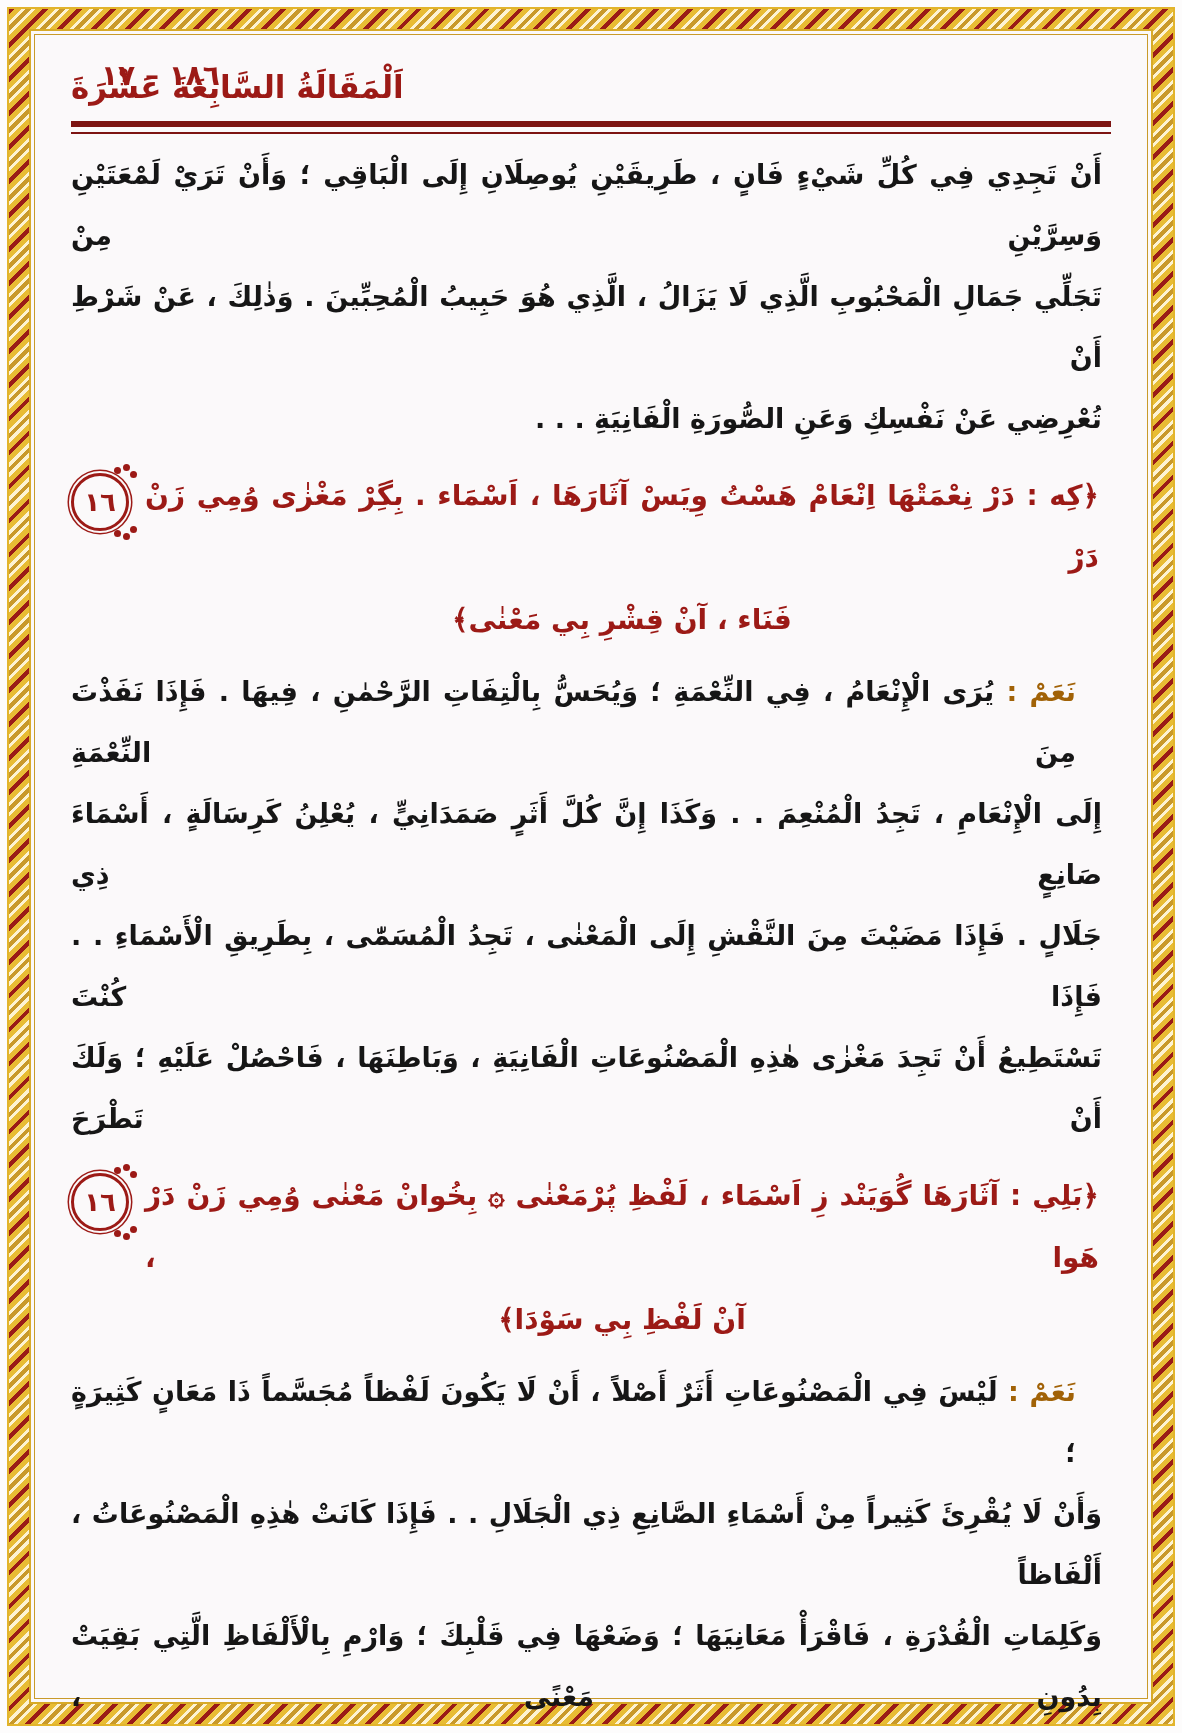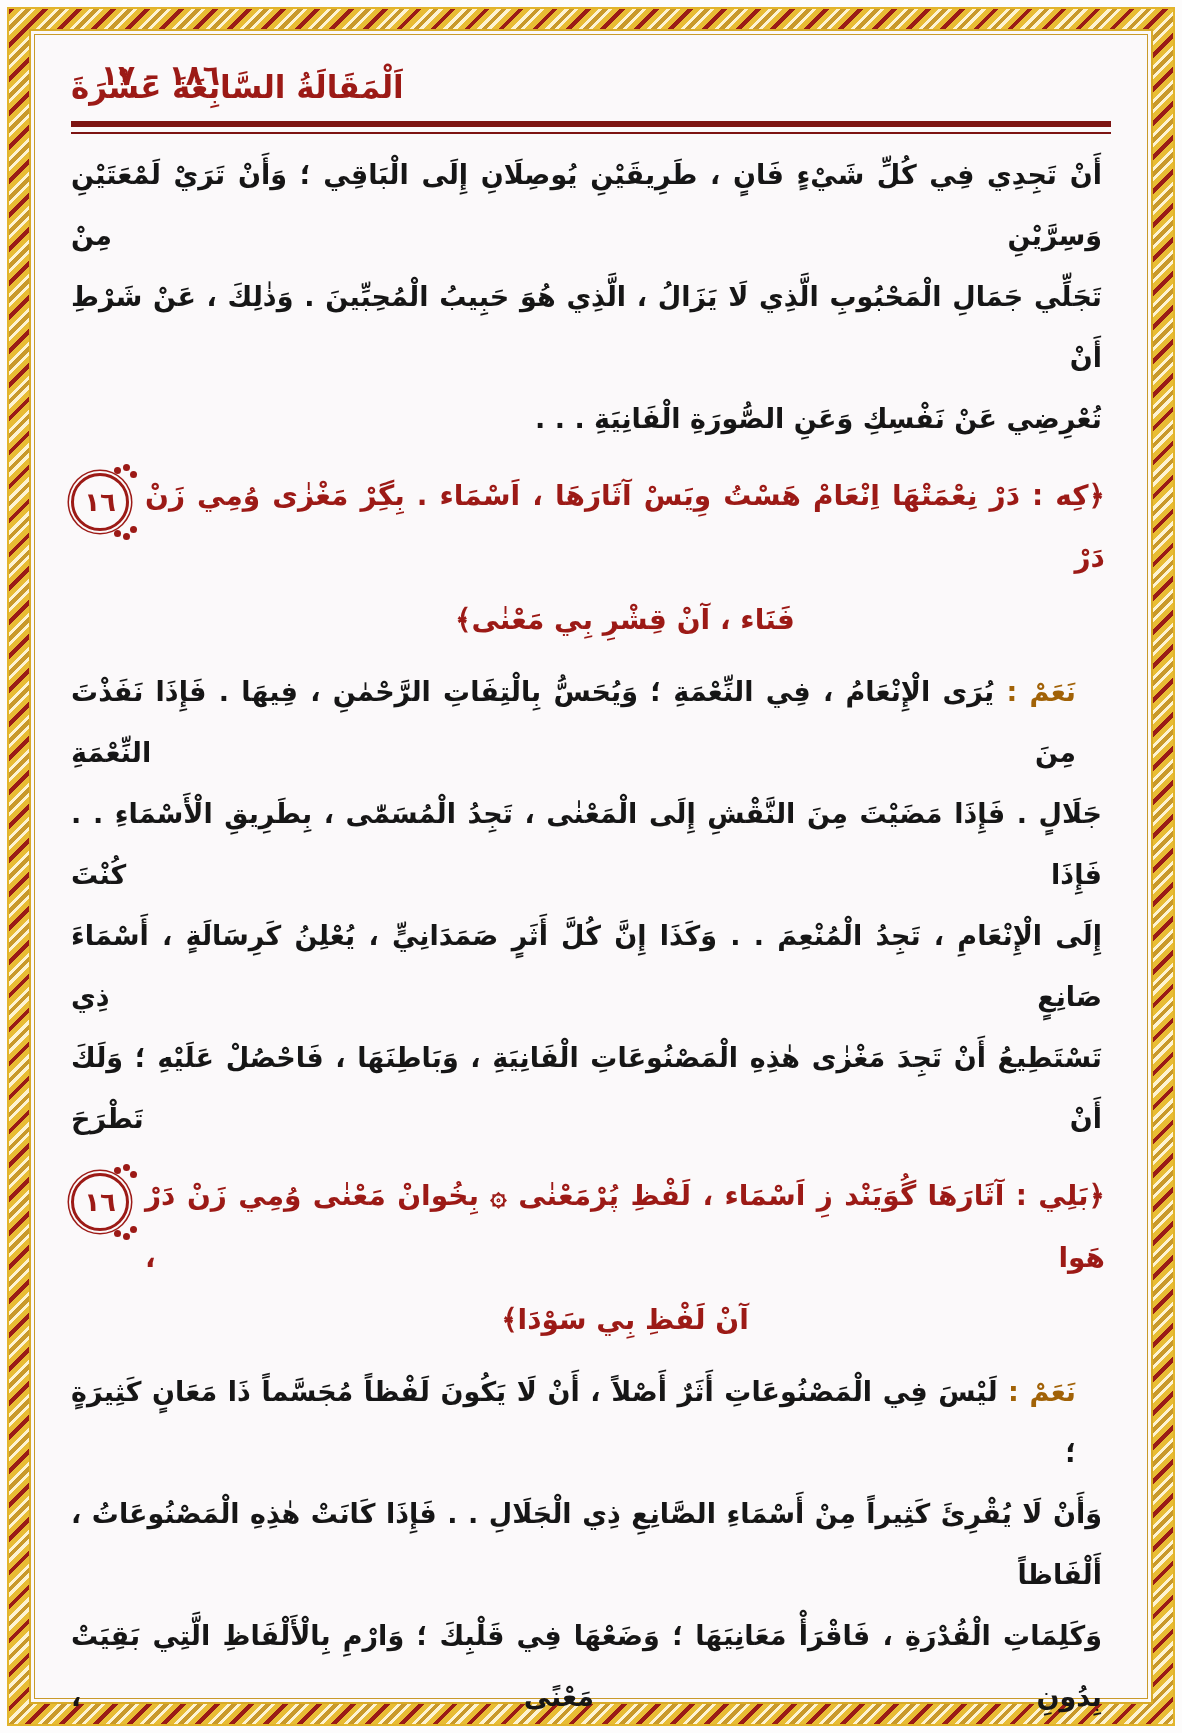--- a/index.html
+++ b/index.html
@@ -51,21 +51,21 @@
   .para{margin:6px 9px 4px 0;}
   .line{
     color:#161616;font-size:27px;font-weight:600;line-height:61px;
     text-align:justify;text-align-last:justify;
     white-space:normal;
   }
   .line.last{text-align-last:right;}
   .line.indent{padding-right:26px;}
   .lead{color:#a16207;font-weight:bold;}
   
-  .quote{display:flex;flex-direction:row-reverse;align-items:flex-start;margin:16px 6px 10px 0;gap:16px;}
+  .quote{display:flex;flex-direction:row-reverse;align-items:flex-start;margin:16px 12px 10px 0;gap:16px;}
   .badge-wrap{flex:0 0 auto;padding-top:8px;position:relative;}
   .badge{
     width:52px;height:52px;border-radius:50%;
     border:3px solid #9c1a16;
     box-shadow:0 0 0 2px #fbf9fa, 0 0 0 3.5px #9c1a16;
     display:flex;align-items:center;justify-content:center;
     color:#9c1a16;font-size:26px;font-weight:bold;
     background:#fbf9fa;position:relative;
   }
   
@@ -110,22 +110,22 @@
           <div class="qline">﴿كِه : دَرْ نِعْمَتْهَا اِنْعَامْ هَسْتُ وِيَسْ آثَارَهَا ، اَسْمَاء . بِگِرْ مَغْزٰى وُمِي زَنْ دَرْ</div>
           <div class="qline center">فَنَاء ، آنْ قِشْرِ بِي مَعْنٰى﴾</div>
         </div>
       </div>
 
       <div class="para">
         <div class="line indent">
           <span class="lead">نَعَمْ :</span>
           <span>يُرَى الْإِنْعَامُ ، فِي النِّعْمَةِ ؛ وَيُحَسُّ بِالْتِفَاتِ الرَّحْمٰنِ ، فِيهَا . فَإِذَا نَفَذْتَ مِنَ النِّعْمَةِ</span>
         </div>
+        <div class="line">إِلَى الْإِنْعَامِ ، تَجِدُ الْمُنْعِمَ . . وَكَذَا إِنَّ كُلَّ أَثَرٍ صَمَدَانِيٍّ ، يُعْلِنُ كَرِسَالَةٍ ، أَسْمَاءَ صَانِعٍ ذِي</div>
         <div class="line">جَلَالٍ . فَإِذَا مَضَيْتَ مِنَ النَّقْشِ إِلَى الْمَعْنٰى ، تَجِدُ الْمُسَمّٰى ، بِطَرِيقِ الْأَسْمَاءِ . . فَإِذَا كُنْتَ</div>
-        <div class="line">إِلَى الْإِنْعَامِ ، تَجِدُ الْمُنْعِمَ . . وَكَذَا إِنَّ كُلَّ أَثَرٍ صَمَدَانِيٍّ ، يُعْلِنُ كَرِسَالَةٍ ، أَسْمَاءَ صَانِعٍ ذِي</div>
         <div class="line">تَسْتَطِيعُ أَنْ تَجِدَ مَغْزٰى هٰذِهِ الْمَصْنُوعَاتِ الْفَانِيَةِ ، وَبَاطِنَهَا ، فَاحْصُلْ عَلَيْهِ ؛ وَلَكَ أَنْ تَطْرَحَ</div>
       </div>
 
       <div class="quote">
         <div class="badge-wrap">
           <div class="badge">١٦</div>
         </div>
         <div class="qtext">
           <div class="qline">﴿بَلِي : آثَارَهَا گُوَيَنْد زِ اَسْمَاء ، لَفْظِ پُرْمَعْنٰى ۞ بِخُوانْ مَعْنٰى وُمِي زَنْ دَرْ هَوا ،</div>
           <div class="qline center">آنْ لَفْظِ بِي سَوْدَا﴾</div>

